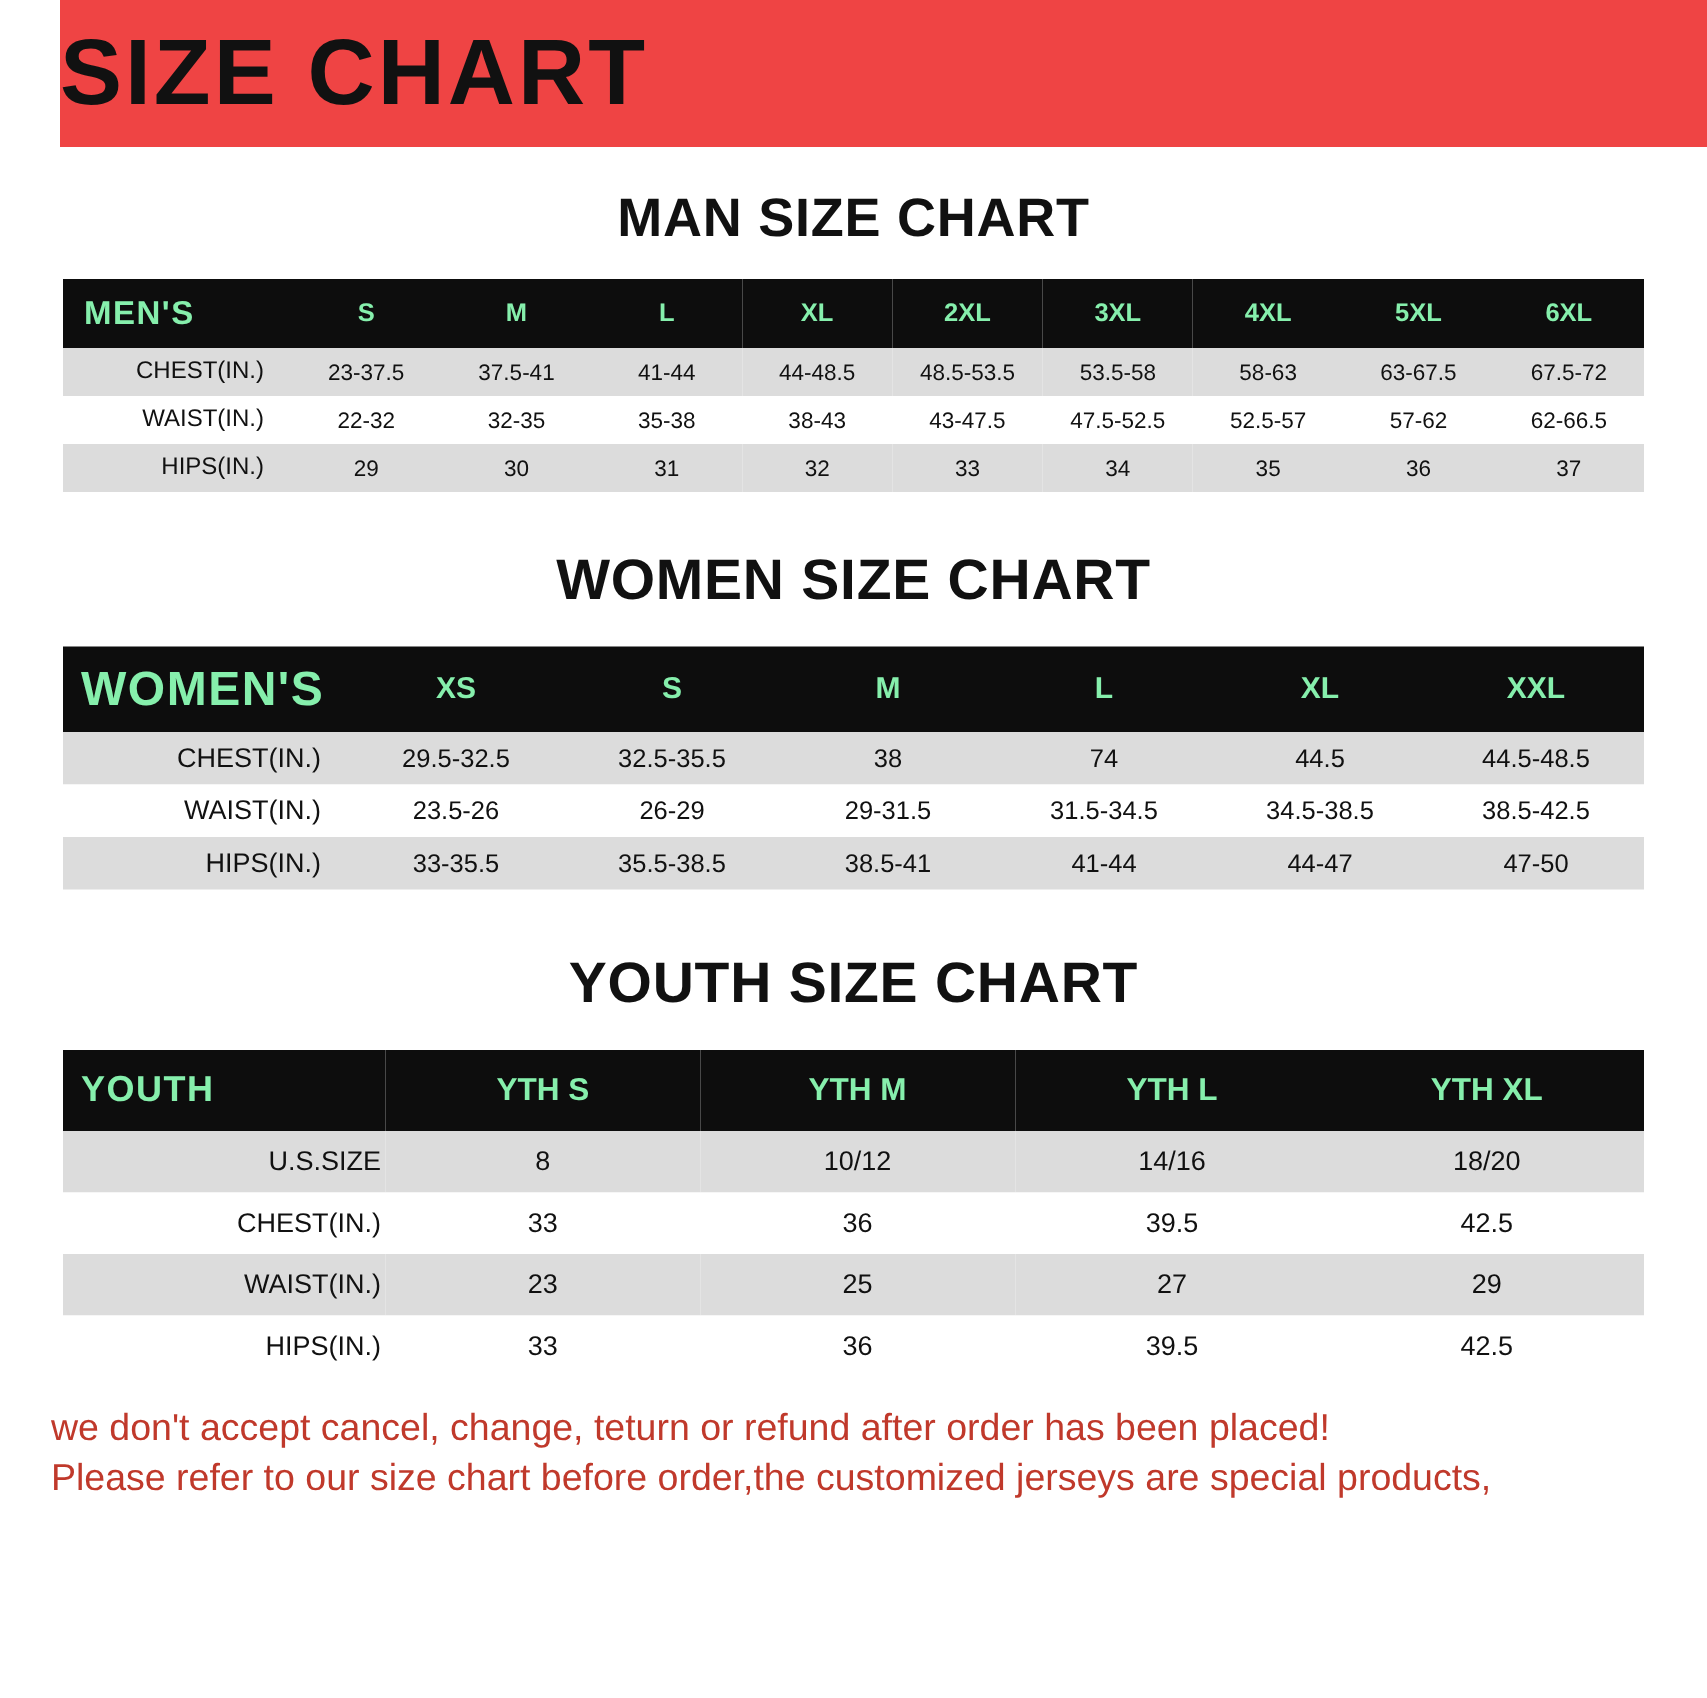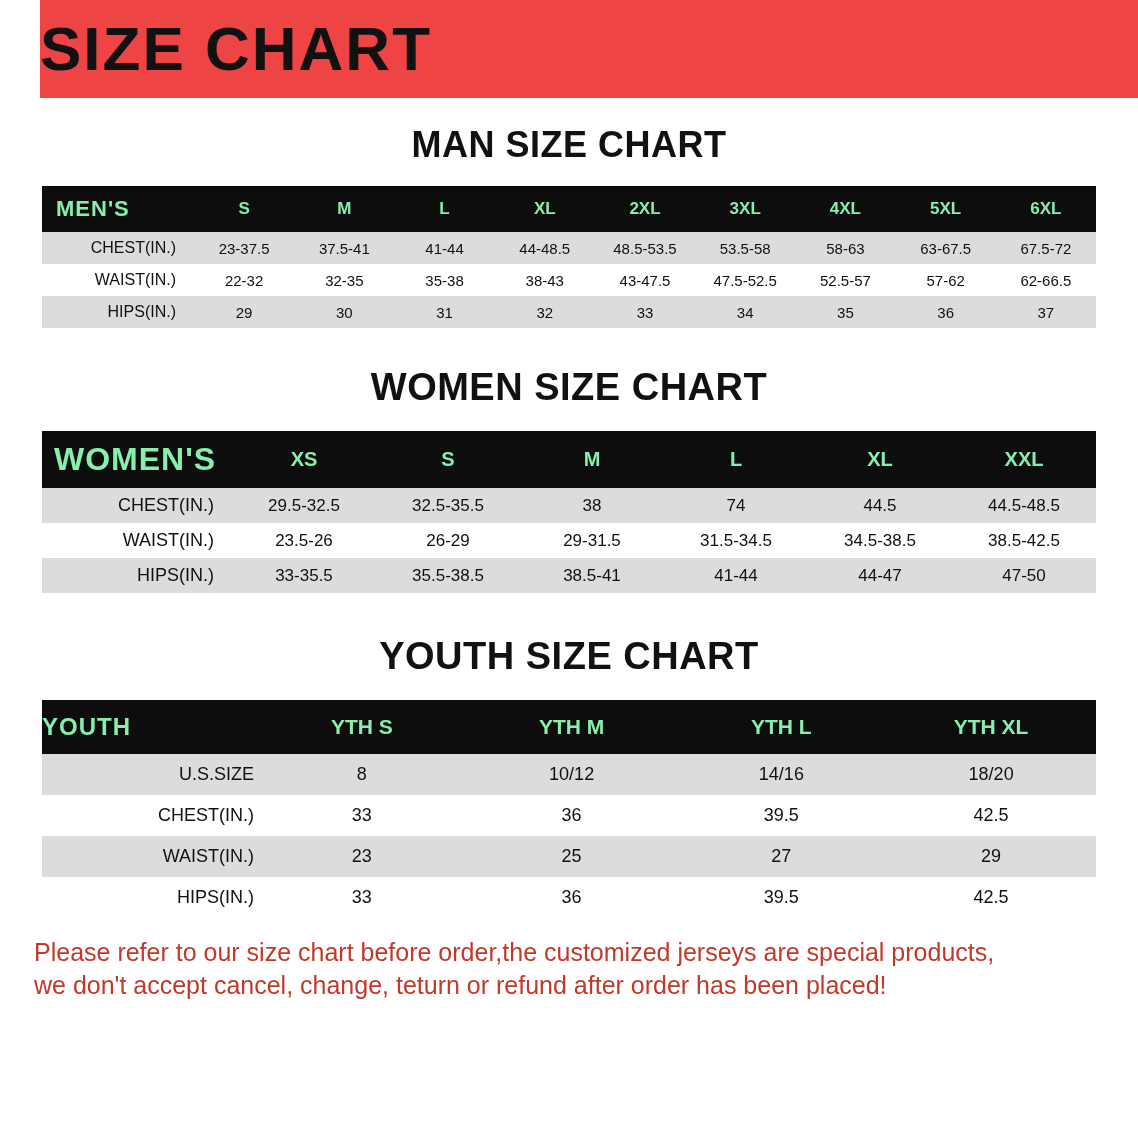--- a/index.html
+++ b/index.html
@@ -101,21 +101,21 @@
   #women-table tbody td { font-size: 17px; }
   #women-table tbody td.rowhead { font-size: 18px; }
   #women-table col.c0 { width: 190px; }
 
   
   #youth-table thead th { font-size: 21px; }
   #youth-table thead th.rowhead { font-size: 24px; }
   #youth-table tbody td { font-size: 18px; }
   #youth-table tbody td.rowhead { font-size: 18px; }
   #youth-table col.c0 { width: 215px; }
-  #youth-table thead th { padding: 13px 0; }
+  #youth-table thead th { padding: 13px 12px; }
   #youth-table tbody td { padding: 10px 3px; }
 
   
   .note {
     margin: 18px 34px 0 34px;
     color: #c0392b;
     font-family: "Liberation Sans", sans-serif;
     font-size: 25px;
     line-height: 1.32;
     text-align: left;
@@ -301,17 +301,17 @@
           <td>33</td>
           <td>36</td>
           <td>39.5</td>
           <td>42.5</td>
         </tr>
       </tbody>
     </table>
   </div>
 
   <div class="note">
+    <div>we don't accept cancel, change, teturn or refund after order has been placed!</div>
     <div>Please refer to our size chart before order,the customized jerseys are special products,</div>
-    <div>we don't accept cancel, change, teturn or refund after order has been placed!</div>
   </div>
 
 </div>
 
 </body></html>

